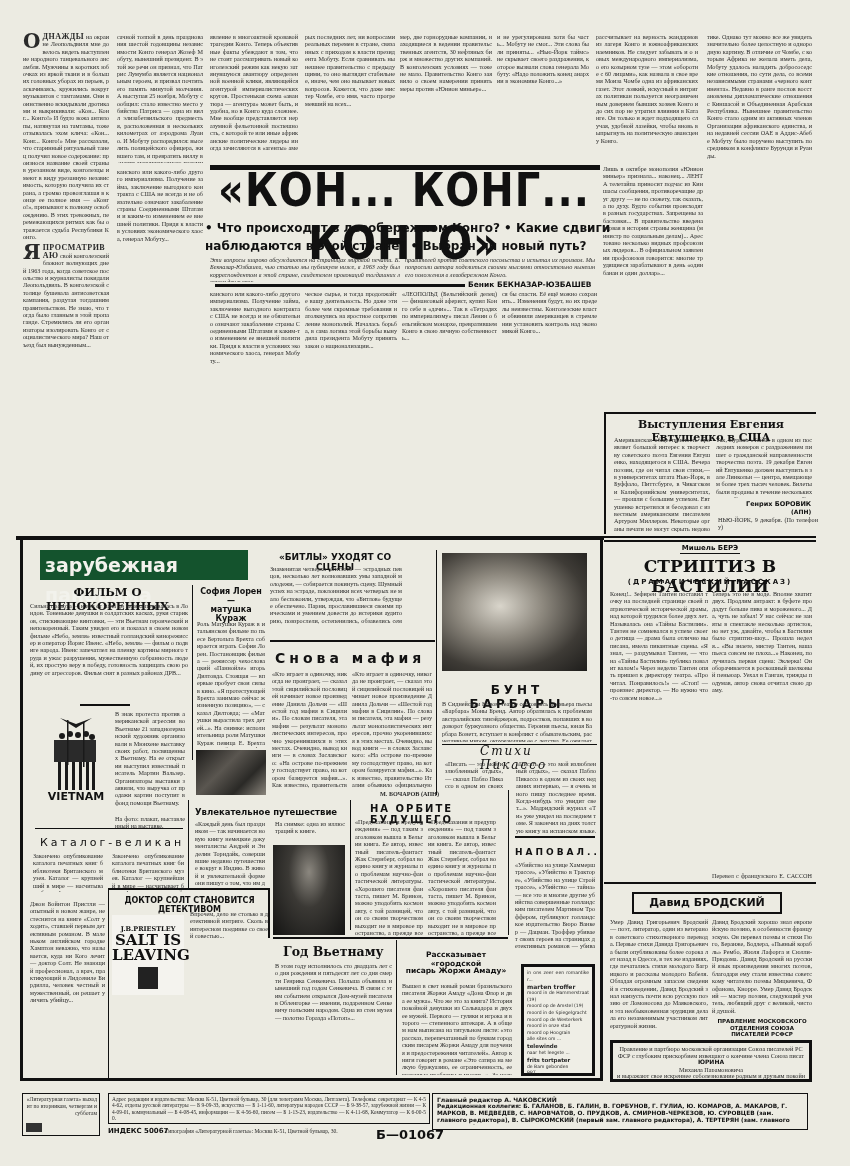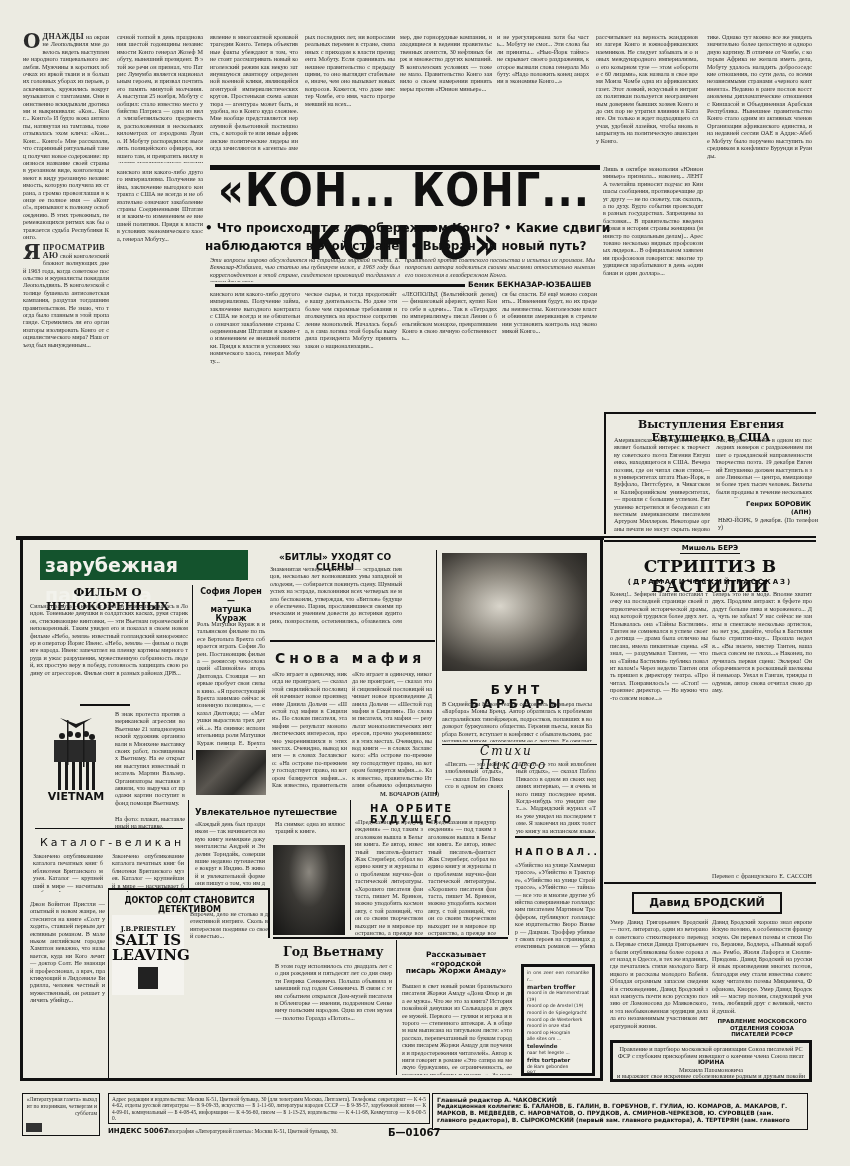--- a/index.html
+++ b/index.html
@@ -232,19 +232,19 @@
 <div>
   <div class="box" style="left:22px;top:1093px;width:78px;height:43px;border-width:1px;padding:2px;">
     <div class="txt" style="text-align:right;height:36px;font-size:5.6px;line-height:6.8px;">«Литературная газета» выходит по вторникам, четвергам и субботам</div>
     <div style="position:absolute;left:3px;bottom:3px;width:16px;height:9px;background:#333;"></div>
   </div>
   <div class="box" style="left:108px;top:1093px;width:322px;height:31px;border-width:1px;padding:2px 3px;">
     <div class="txt" style="font-size:5.4px;line-height:6.4px;height:26px;">Адрес редакции и издательства: Москва К-51, Цветной бульвар, 30 (для телеграмм Москва, Литгазета). Телефоны: секретариат — К 4-54-62, отделы русской литературы — Б 9-09-33, искусства — Б 1-11-60, литературы народов СССР — Б 9-38-57, зарубежной жизни — К 4-09-01, коммунальный — Б 4-08-45, информации — К 4-56-60, писем — Б 1-13-23, издательство — К 4-11-68, Коммутатор — К 6-00-50.</div>
   </div>
   <div class="abs headline-sans" style="left:108px;top:1127px;font-size:7px;">ИНДЕКС 50067</div>
   <div class="abs txt" style="left:165px;top:1128px;width:200px;font-size:5.6px;white-space:nowrap;">Типография «Литературной газеты»: Москва К-51, Цветной бульвар, 30.</div>
-  <div class="abs headline-sans" style="left:388px;top:1127px;font-size:10px;">Б—01067</div>
+  <div class="abs headline-sans" style="left:376px;top:1127px;font-size:13px;">Б—01067</div>
 
   <div class="box" style="left:432px;top:1093px;width:376px;height:37px;border-width:1px;padding:2px 4px;">
     <div class="headline-sans" style="font-size:6px;line-height:7px;">Главный редактор А. ЧАКОВСКИЙ</div>
     <div class="headline-sans" style="font-size:5.8px;line-height:7px;font-weight:bold;overflow:hidden;height:22px;">Редакционная коллегия: Б. ГАЛАНОВ, Б. ГАЛИН, В. ГОРБУНОВ, Г. ГУЛИА, Ю. КОМАРОВ, А. МАКАРОВ, Г. МАРКОВ, В. МЕДВЕДЕВ, С. НАРОВЧАТОВ, О. ПРУДКОВ, А. СМИРНОВ-ЧЕРКЕЗОВ, Ю. СУРОВЦЕВ (зам. главного редактора), В. СЫРОКОМСКИЙ (первый зам. главного редактора), А. ТЕРТЕРЯН (зам. главного редактора).</div>
   </div>
 </div>
 
 </body></html>

